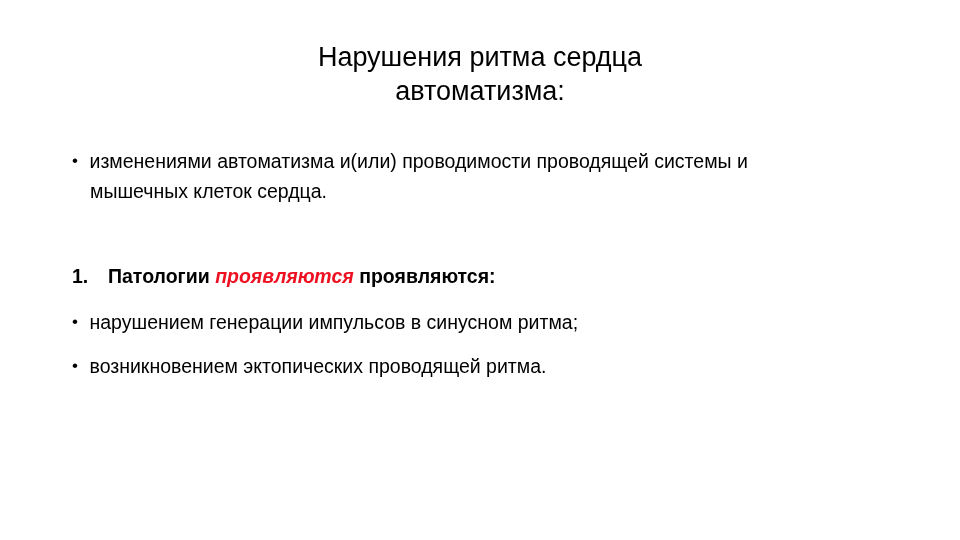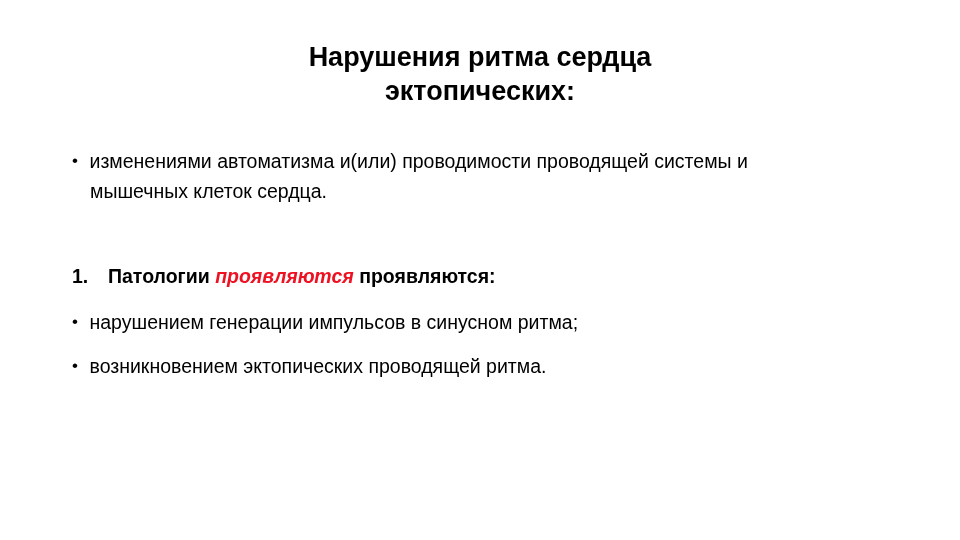--- a/index.html
+++ b/index.html
@@ -25,21 +25,21 @@
   }
 
   
   .slide-title {
     position: absolute;
     left: 60px;
     top: 40px;
     width: 840px;
     text-align: center;
     font-size: 27px;
-    font-weight: bold;
+    font-weight: normal;
     line-height: 34px;
     letter-spacing: 0px;
     color: #000000;
   }
   .slide-title .title-line {
     display: block;
     white-space: nowrap;
   }
 
   
@@ -112,21 +112,21 @@
     margin-top: 14px;
   }
 </style>
 </head>
 <body>
 
 <div class="slide">
 
   <div class="slide-title">
     <span class="title-line">Нарушения ритма сердца</span>
-    <span class="title-line">эктопических:</span>
+    <span class="title-line">автоматизма:</span>
   </div>
 
   <div class="body-area">
 
     <div class="bullet-row intro-bullet">
       <span class="bullet-mark">•</span>
       <span class="bullet-text">изменениями автоматизма и(или) проводимости проводящей системы и мышечных клеток сердца.</span>
     </div>
 
     <div class="numbered-row">

